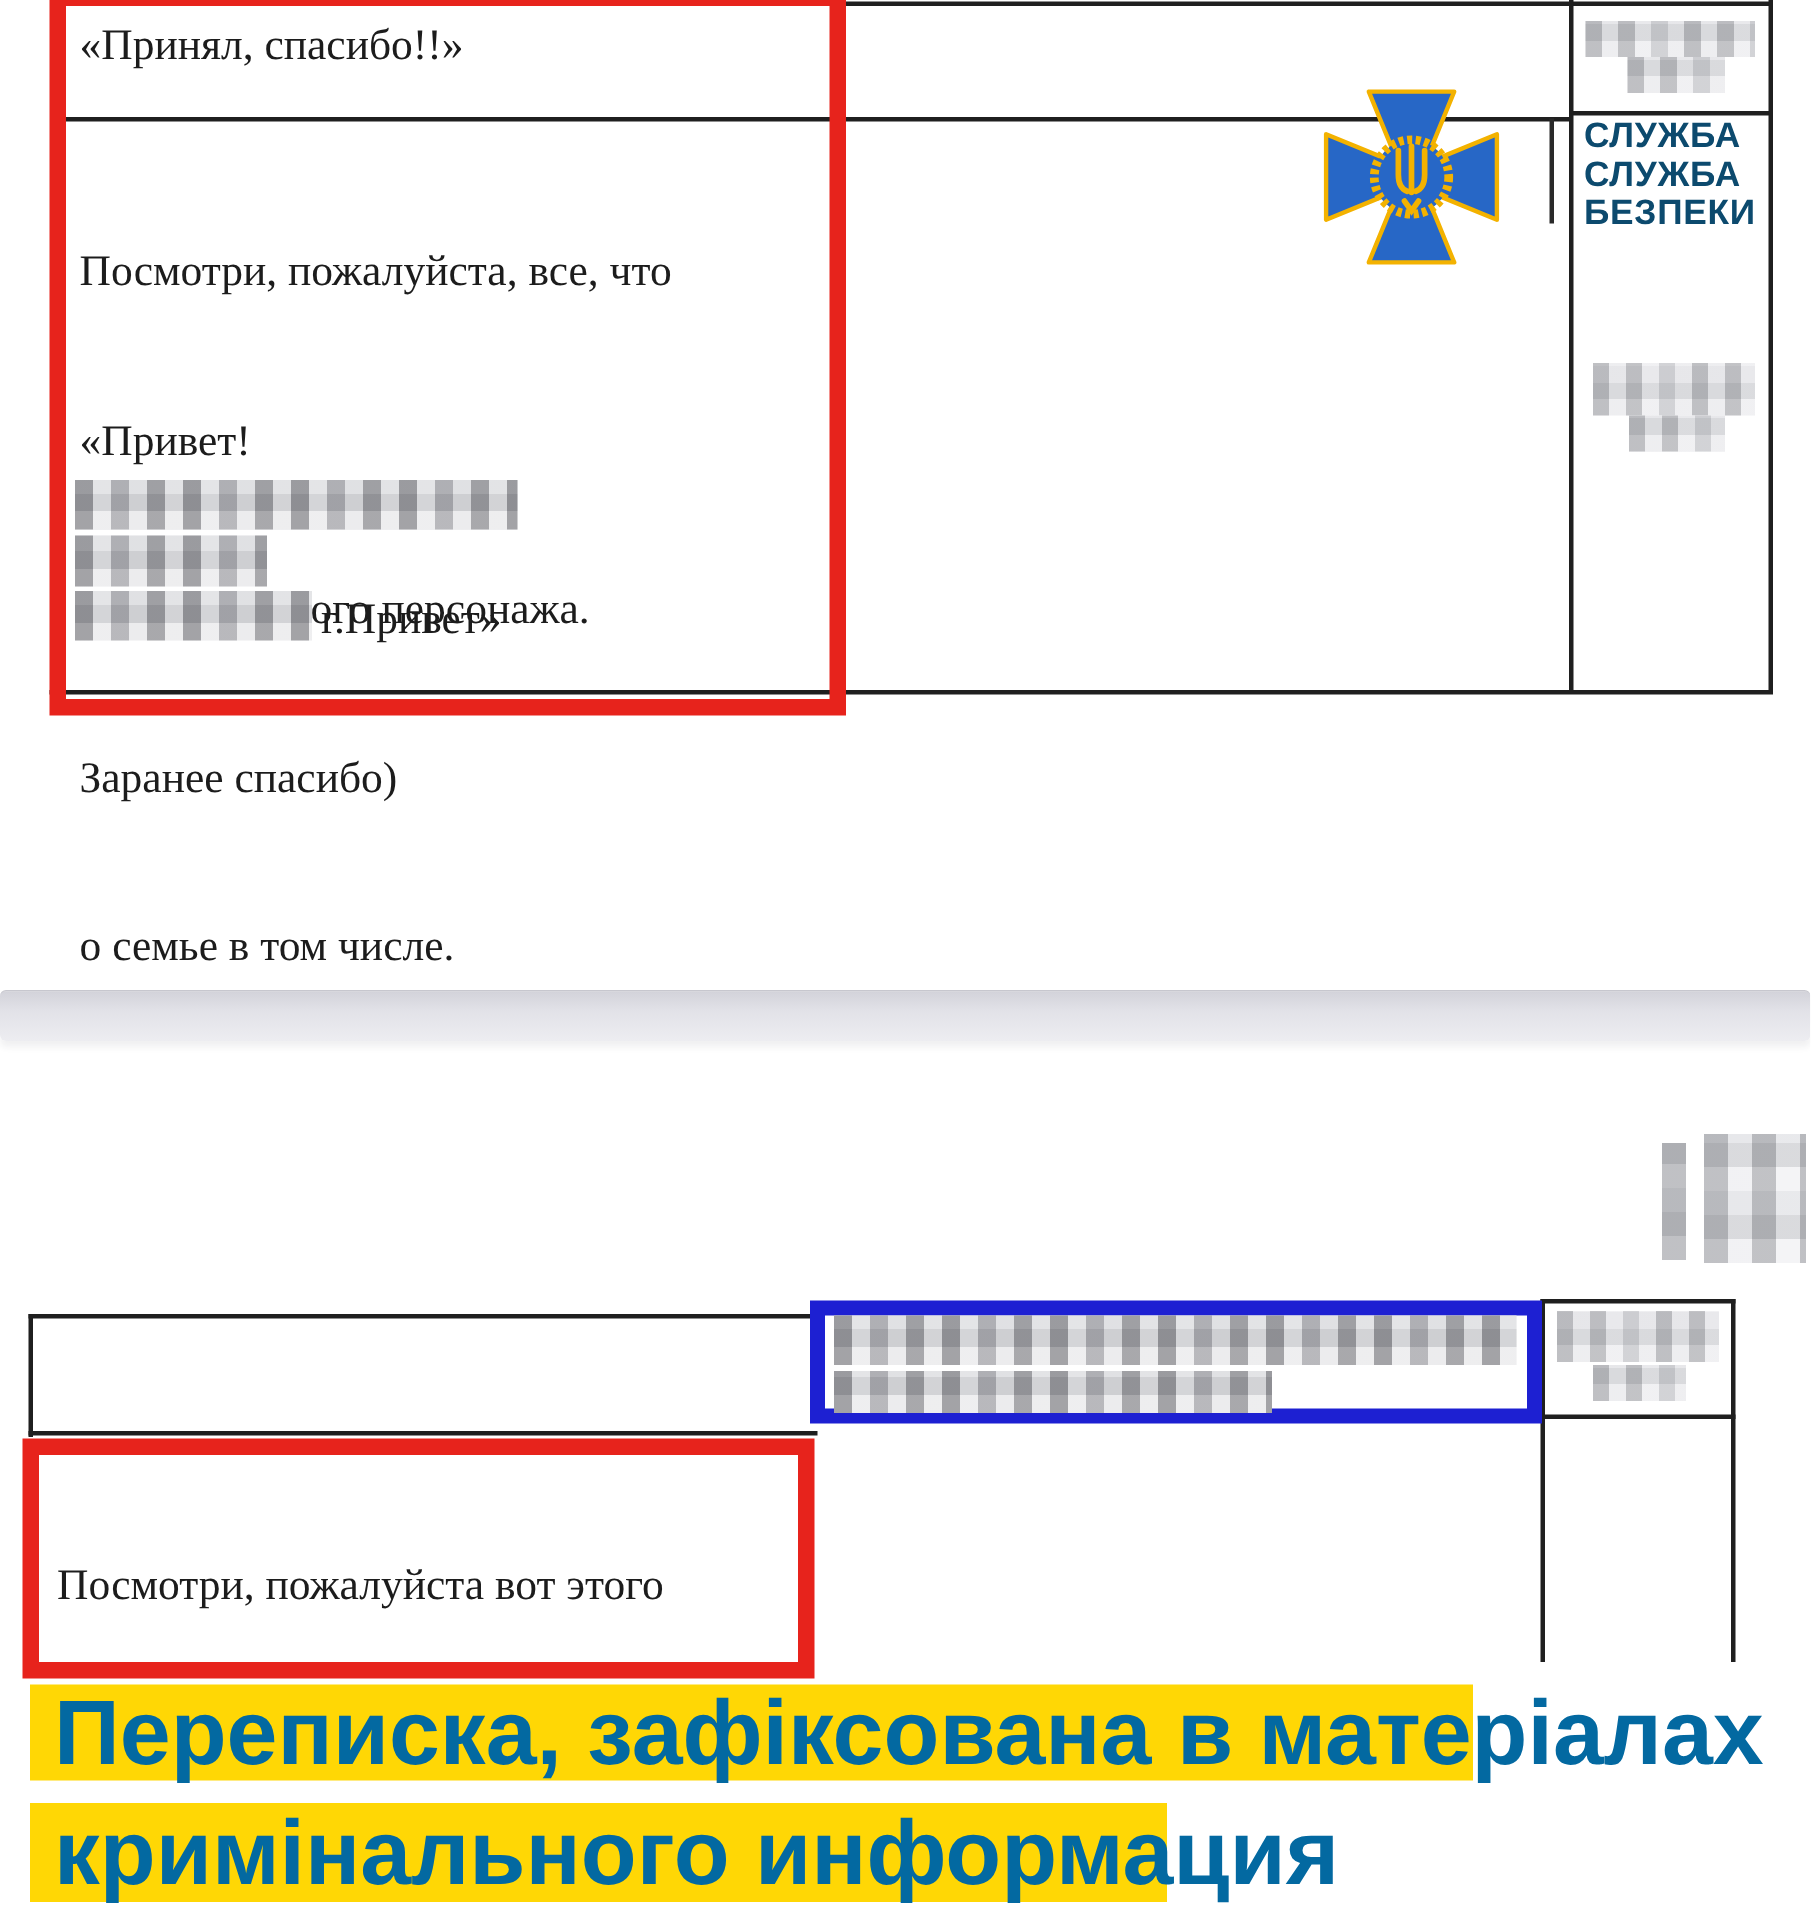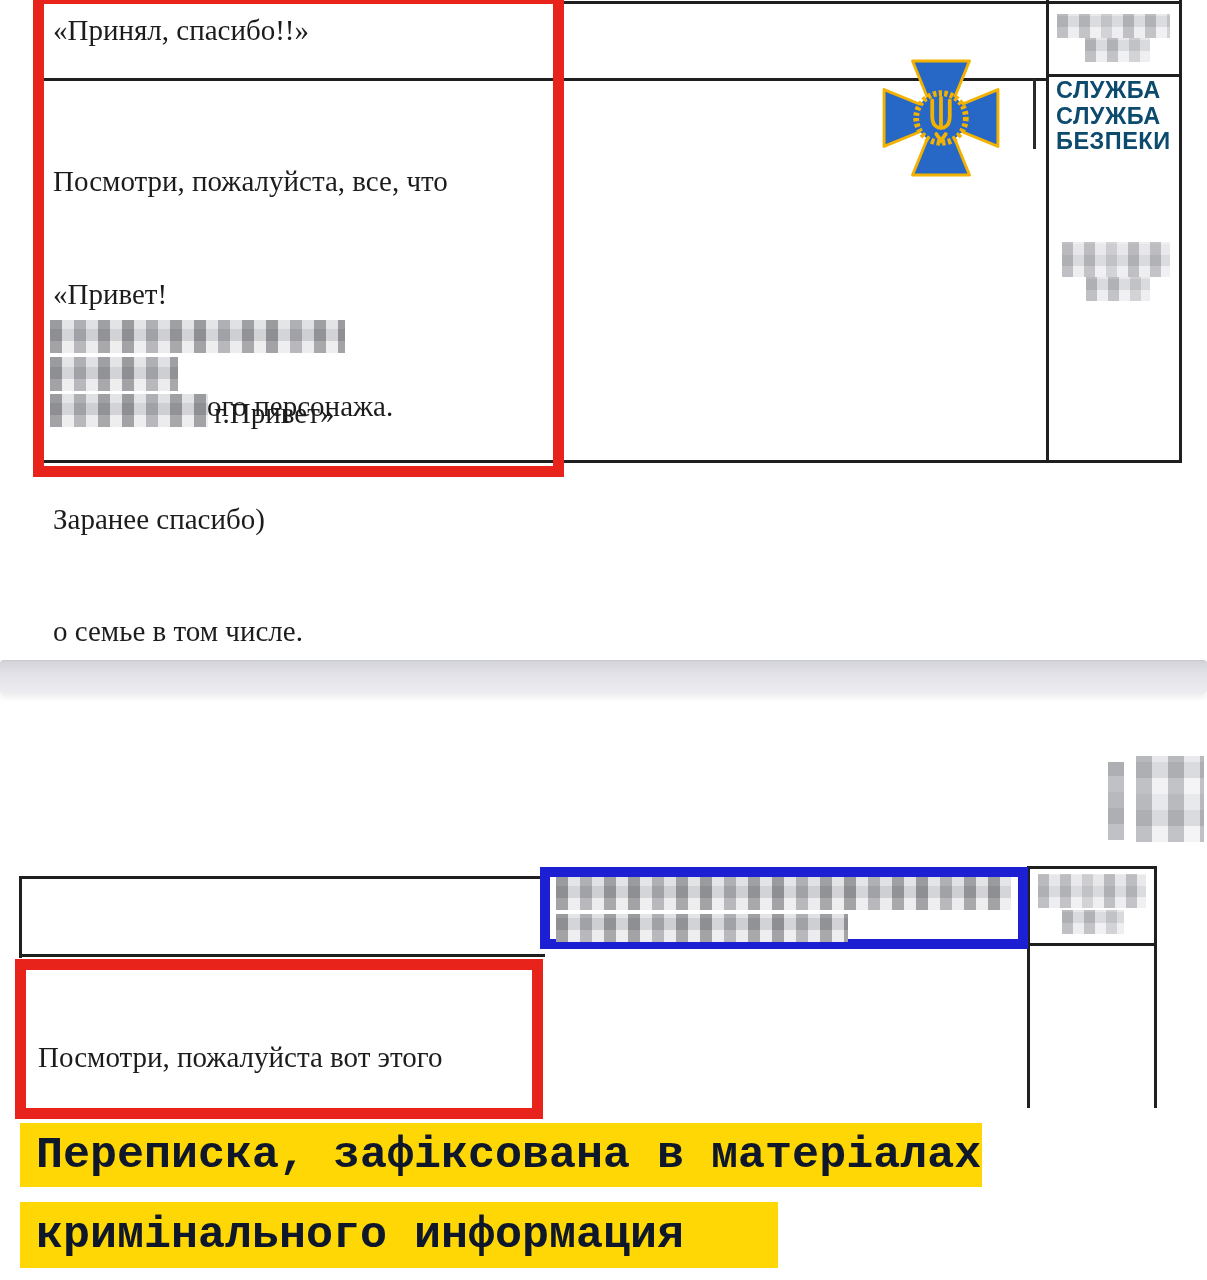--- a/index.html
+++ b/index.html
@@ -36,21 +36,21 @@
   
   .sbu-word{position:absolute;left:1056px;top:78px;font-weight:700;font-size:23.5px;
     line-height:25.5px;letter-spacing:.5px;color:#0c4a6e;}
   
   .divider{position:absolute;left:0;top:660px;width:1207px;height:33px;border-radius:4px;
     background:linear-gradient(180deg,#d3d3da 0%,#e2e2e8 40%,#ededf1 100%);
     border-top:1px solid #c7c7ce;box-shadow:0 4px 5px rgba(40,40,60,.07);}
   
   .ybar{position:absolute;background:var(--highlight-yellow);display:flex;align-items:center;
     padding-left:16px;box-sizing:border-box;}
-  .ybar span{font-weight:700;font-size:45px;letter-spacing:0px;color:#0f172a;white-space:nowrap;font-family:Liberation Mono, monospace;}
+  .ybar span{font-weight:700;font-size:61px;letter-spacing:0px;color:#0369a1;white-space:nowrap;}
 </style>
 </head>
 <body>
 
 <div class="canvas">
 
   <div>
 
     <div class="tline" style="left:564px;top:1px;width:617px;height:3px;"></div>
     <div class="tline" style="left:40px;top:78px;width:1006px;height:2.5px;"></div>

